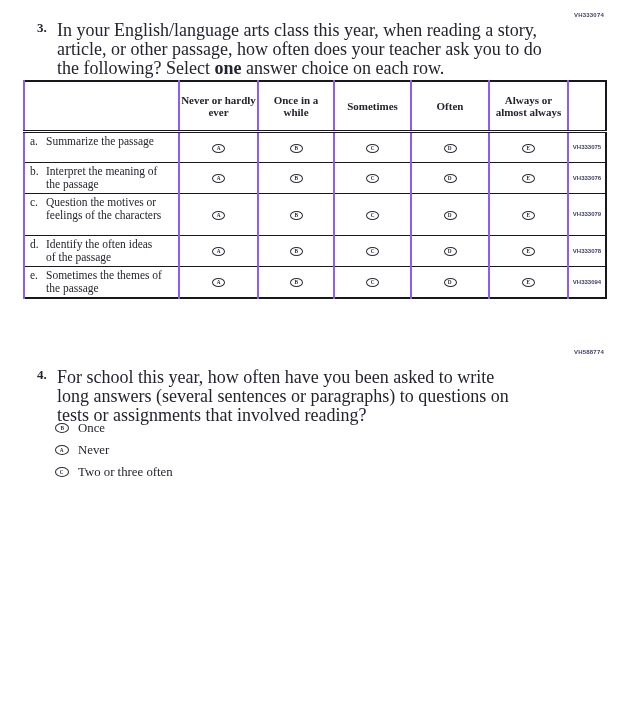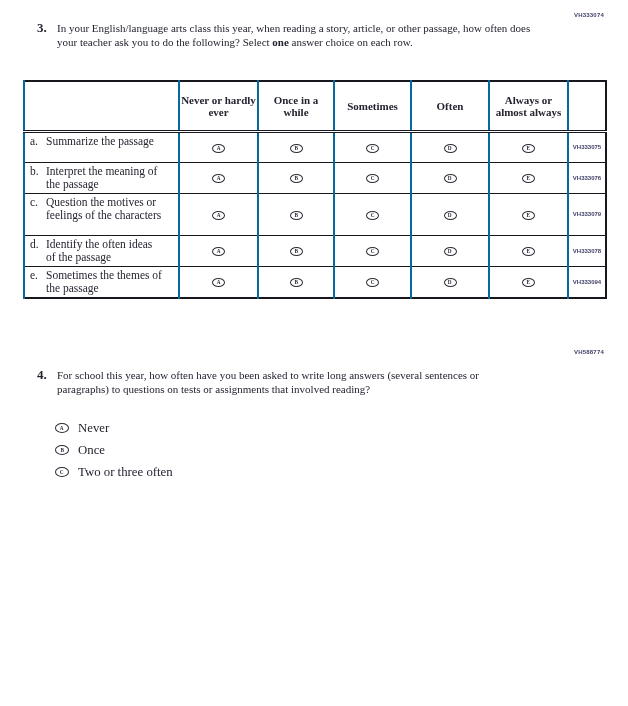--- a/index.html
+++ b/index.html
@@ -13,31 +13,31 @@
     position:absolute; font-family:"Liberation Sans", sans-serif;
     font-size:6px; font-weight:bold; color:#3e3e68; letter-spacing:.2px;
   }
   .vcode-q3 { top:12px; left:574px; }
   .vcode-q4 { top:349px; left:574px; }
   
   .q { position:absolute; display:flex; }
   .q3 { top:21px; left:37px; }
   .q4 { top:368px; left:37px; }
   .qnum { font-weight:bold; font-size:13px; line-height:14.7px; width:20px; flex:none; }
-  .qtext { font-size:11px; line-height:14px; }
+  .qtext { font-size:18px; line-height:19px; }
   .q3 .qtext { width:490px; }
   .q4 .qtext { width:470px; }
   
   table.grid {
     position:absolute; left:23px; top:80px;
     border-collapse:collapse; table-layout:fixed;
     border:2px solid #17171d;
   }
   .grid th, .grid td {
-    border-left:2px solid #0369a1;
+    border-left:2px solid #8b5cf6;
     border-top:1px solid #17171d;
     overflow:hidden;
   }
   .grid th {
     border-bottom:3px double #17171d;
     font-size:11px; line-height:12px; font-weight:bold;
     text-align:center; vertical-align:middle; padding:2px 1px;
   }
   .grid td.stub { vertical-align:top; padding:2px 2px 2px 5px; }
   .rl-wrap { display:flex; font-size:11.5px; line-height:13px; }
@@ -228,29 +228,29 @@
   <div class="vcode vcode-q4">VH588774</div>
 
   <div class="q q4">
     <div class="qnum">4.</div>
     <div class="qtext">For school this year, how often have you been asked to write long answers (several sentences or paragraphs) to questions on tests or assignments that involved reading?</div>
   </div>
 
   <div class="opts">
     <div class="opt">
       <span class="oval">
+          <span class="bl">B</span>
+        </span>
+      <span class="ol">Once</span>
+    </div>
+    <div class="opt">
+      <span class="oval">
           <span class="bl">A</span>
         </span>
       <span class="ol">Never</span>
-    </div>
-    <div class="opt">
-      <span class="oval">
-          <span class="bl">B</span>
-        </span>
-      <span class="ol">Once</span>
     </div>
     <div class="opt">
       <span class="oval">
           <span class="bl">C</span>
         </span>
       <span class="ol">Two or three often</span>
     </div>
   </div>
 
 </div>

